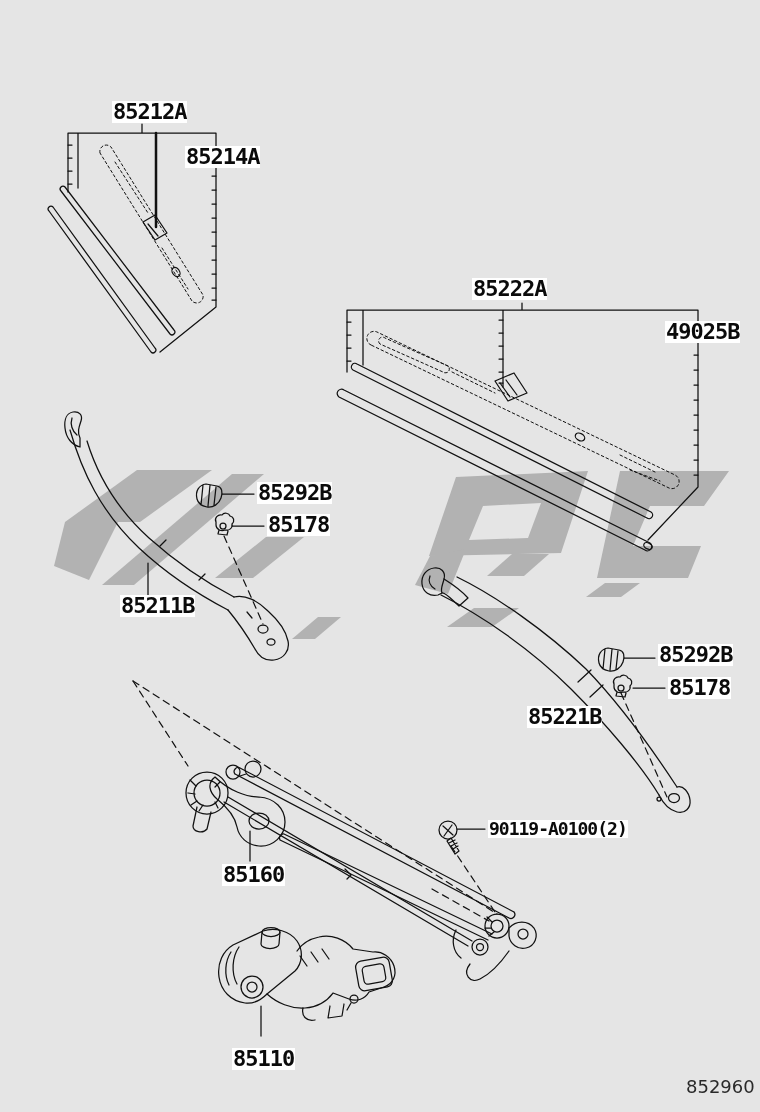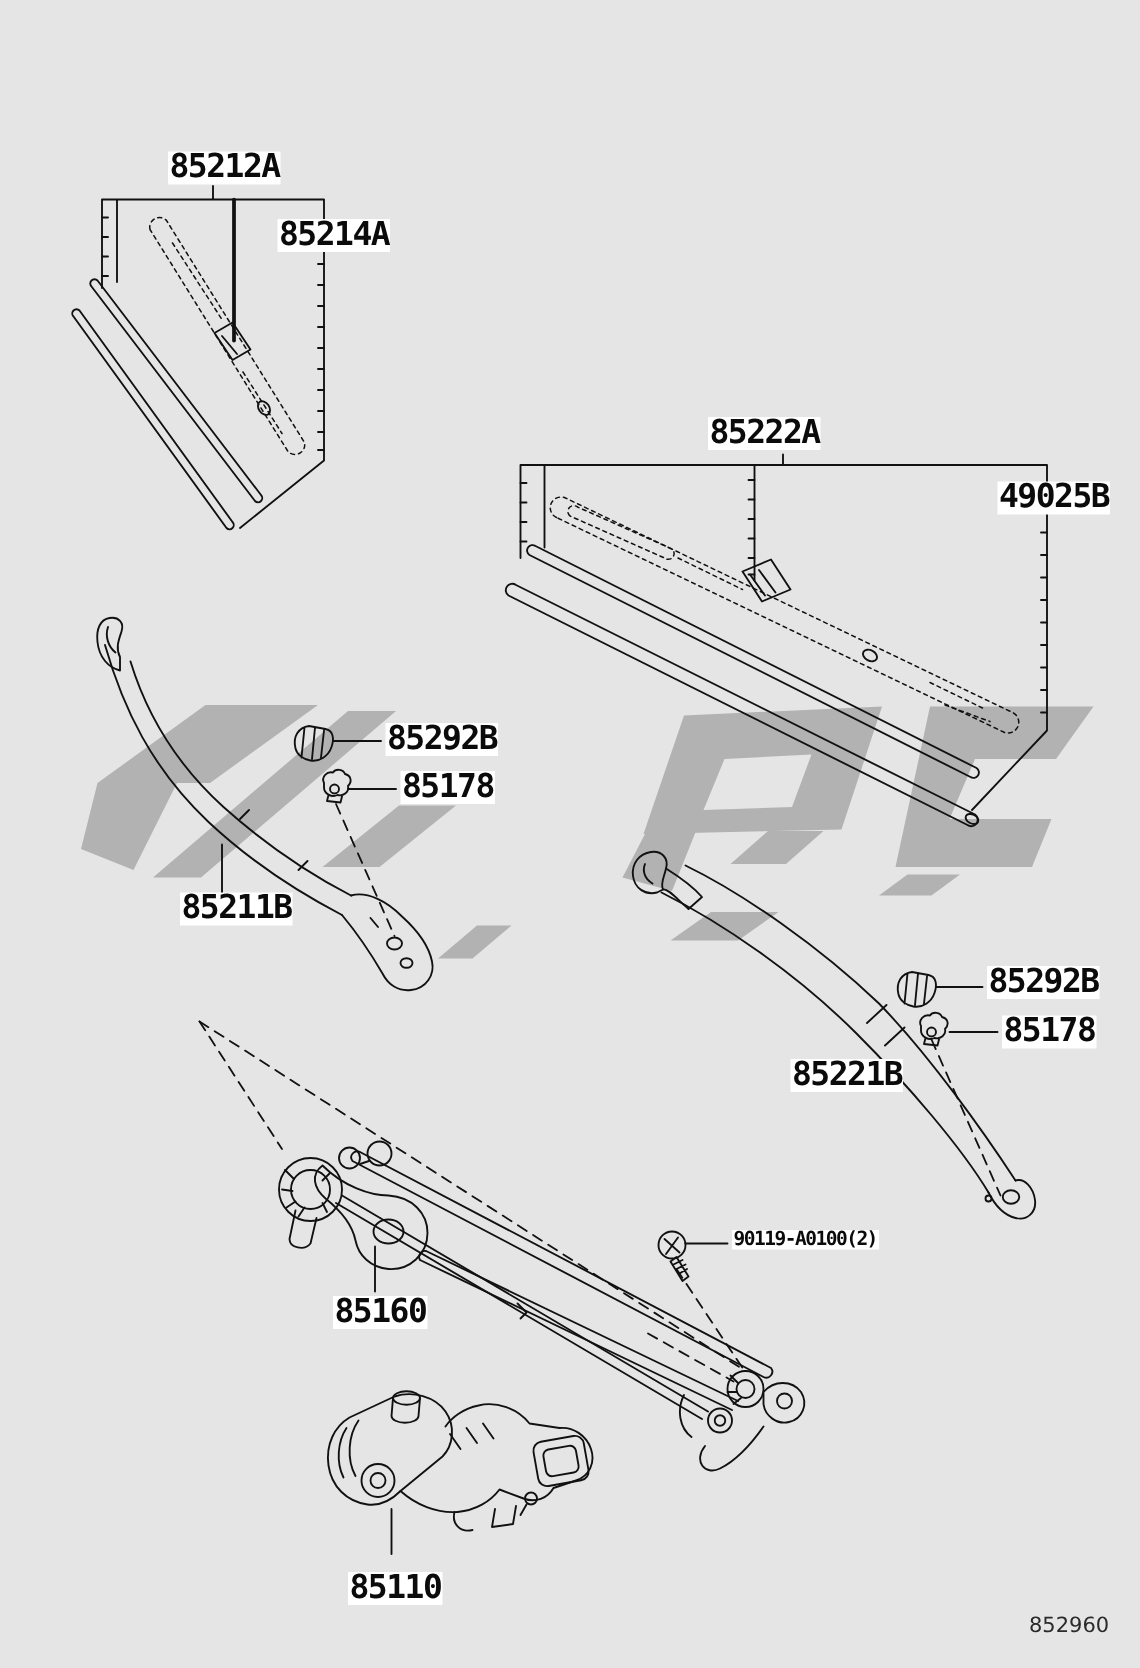--- a/index.html
+++ b/index.html
@@ -10,24 +10,24 @@
     padding-left:36px;
   }
   .canvas svg{position:absolute;left:0;top:0;}
   .part-label{
     position:absolute;
     font-family:"DejaVu Sans Mono","Liberation Mono",monospace;
     font-weight:bold;font-size:22px;line-height:1;color:#0b0b0b;
     background:#ffffff;padding:0 1px;white-space:nowrap;
     letter-spacing:-1px;
   }
-  .part-label.small{font-size:13px;}
+  .part-label.small{font-size:18px;}
   .figure-code{
     position:absolute;font-family:"DejaVu Sans","Liberation Sans",sans-serif;
-    font-size:14px;color:#2a2a2a;background:transparent;letter-spacing:0;
+    font-size:18px;color:#2a2a2a;background:transparent;letter-spacing:0;
   }
   .art{stroke:#111;stroke-width:1.25;fill:none;stroke-linecap:round;stroke-linejoin:round;}
   .thick{stroke-width:2.5;}
   .fd{stroke-dasharray:2.6 2.6;stroke-width:1;}
   .dash{stroke-dasharray:7 5;stroke-width:1.2;}
   .wm{fill:#b2b2b2;stroke:none;}
 </style>
 </head>
 <body>
 

